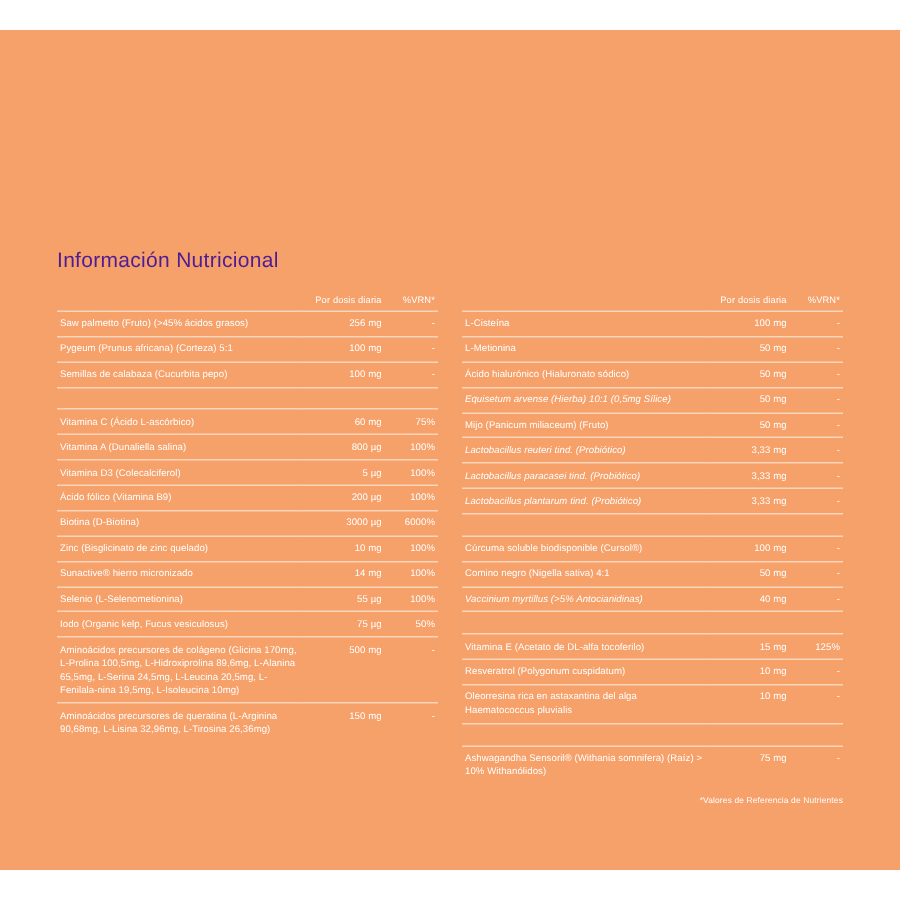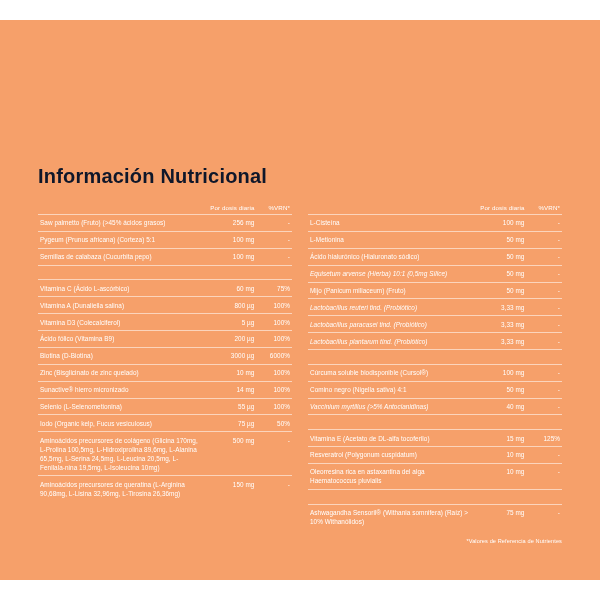--- a/index.html
+++ b/index.html
@@ -22,23 +22,23 @@
     background: #f6a06a;
     box-sizing: border-box;
   }
   #inner {
     position: absolute;
     left: 38px;
     top: 145px;
     width: 524px;
   }
   #title {
-    color: #0f172a;
-    font-size: 20px;
-    font-weight: bold;
+    color: #4c1d95;
+    font-size: 14px;
+    font-weight: normal;
     letter-spacing: 0.2px;
     margin: 0 0 16px 0;
   }
   .cols {
     display: flex;
     gap: 16px;
   }
   .col {
     width: 254px;
     flex: 0 0 254px;

